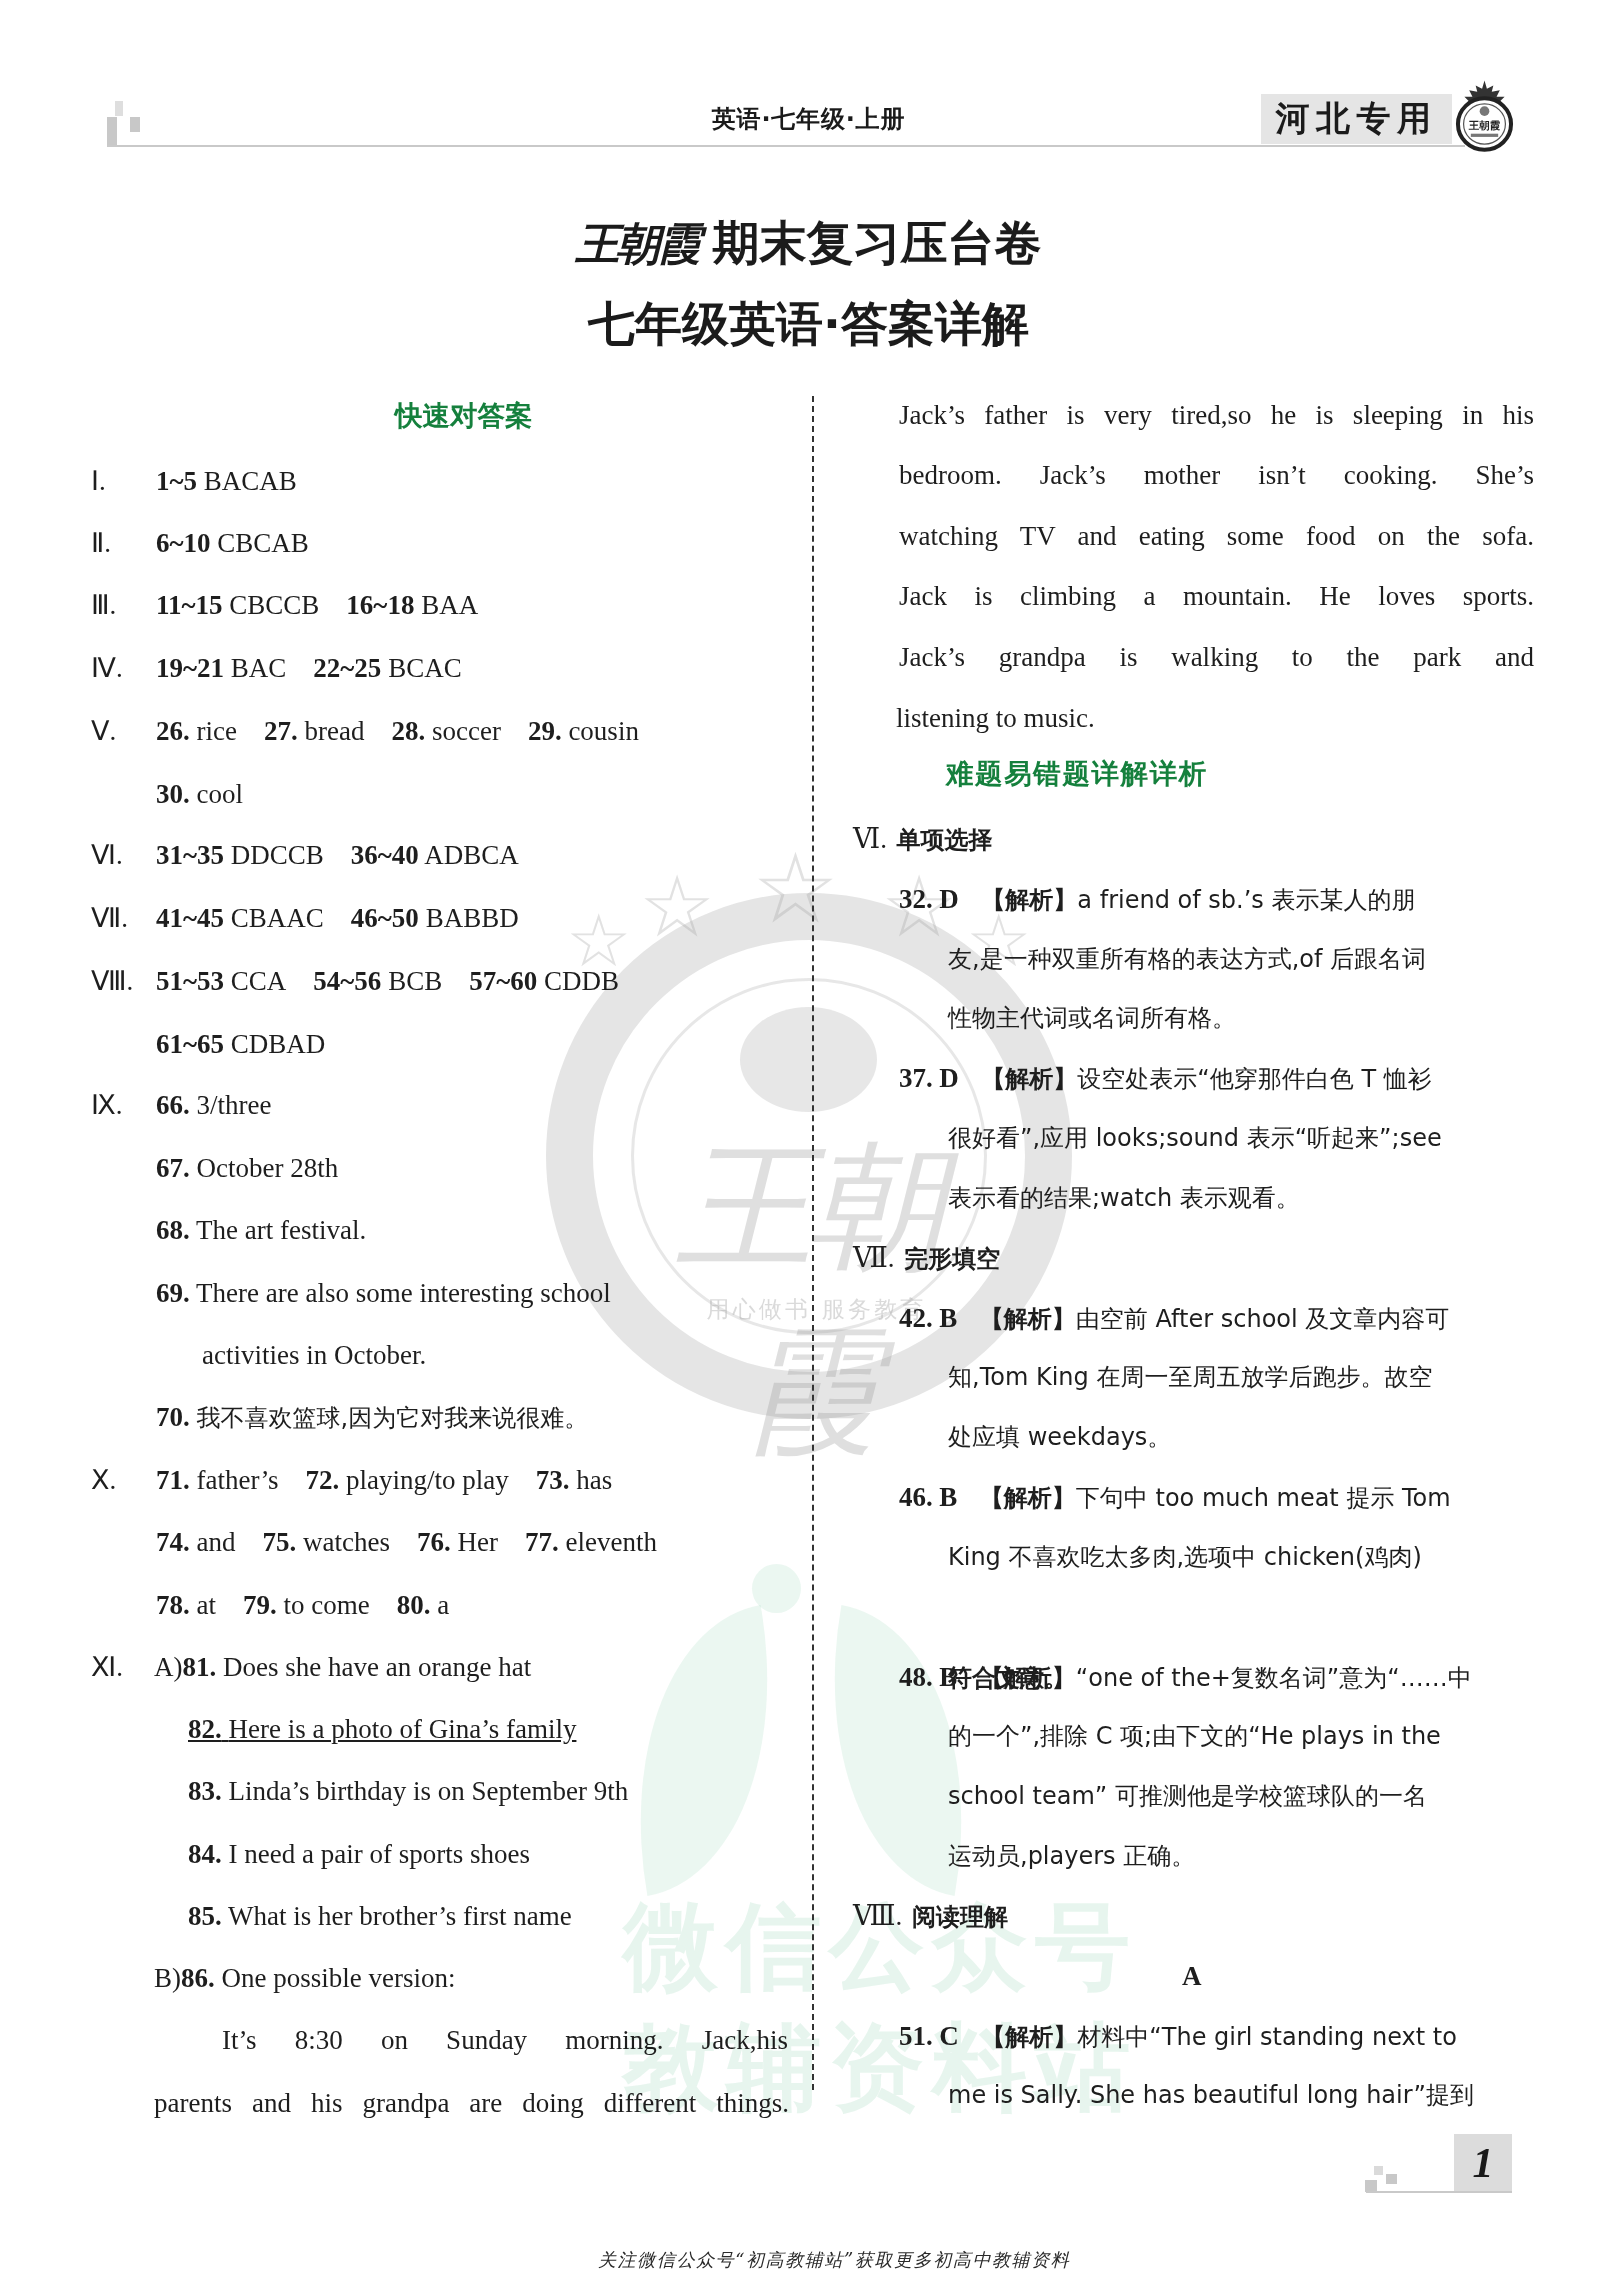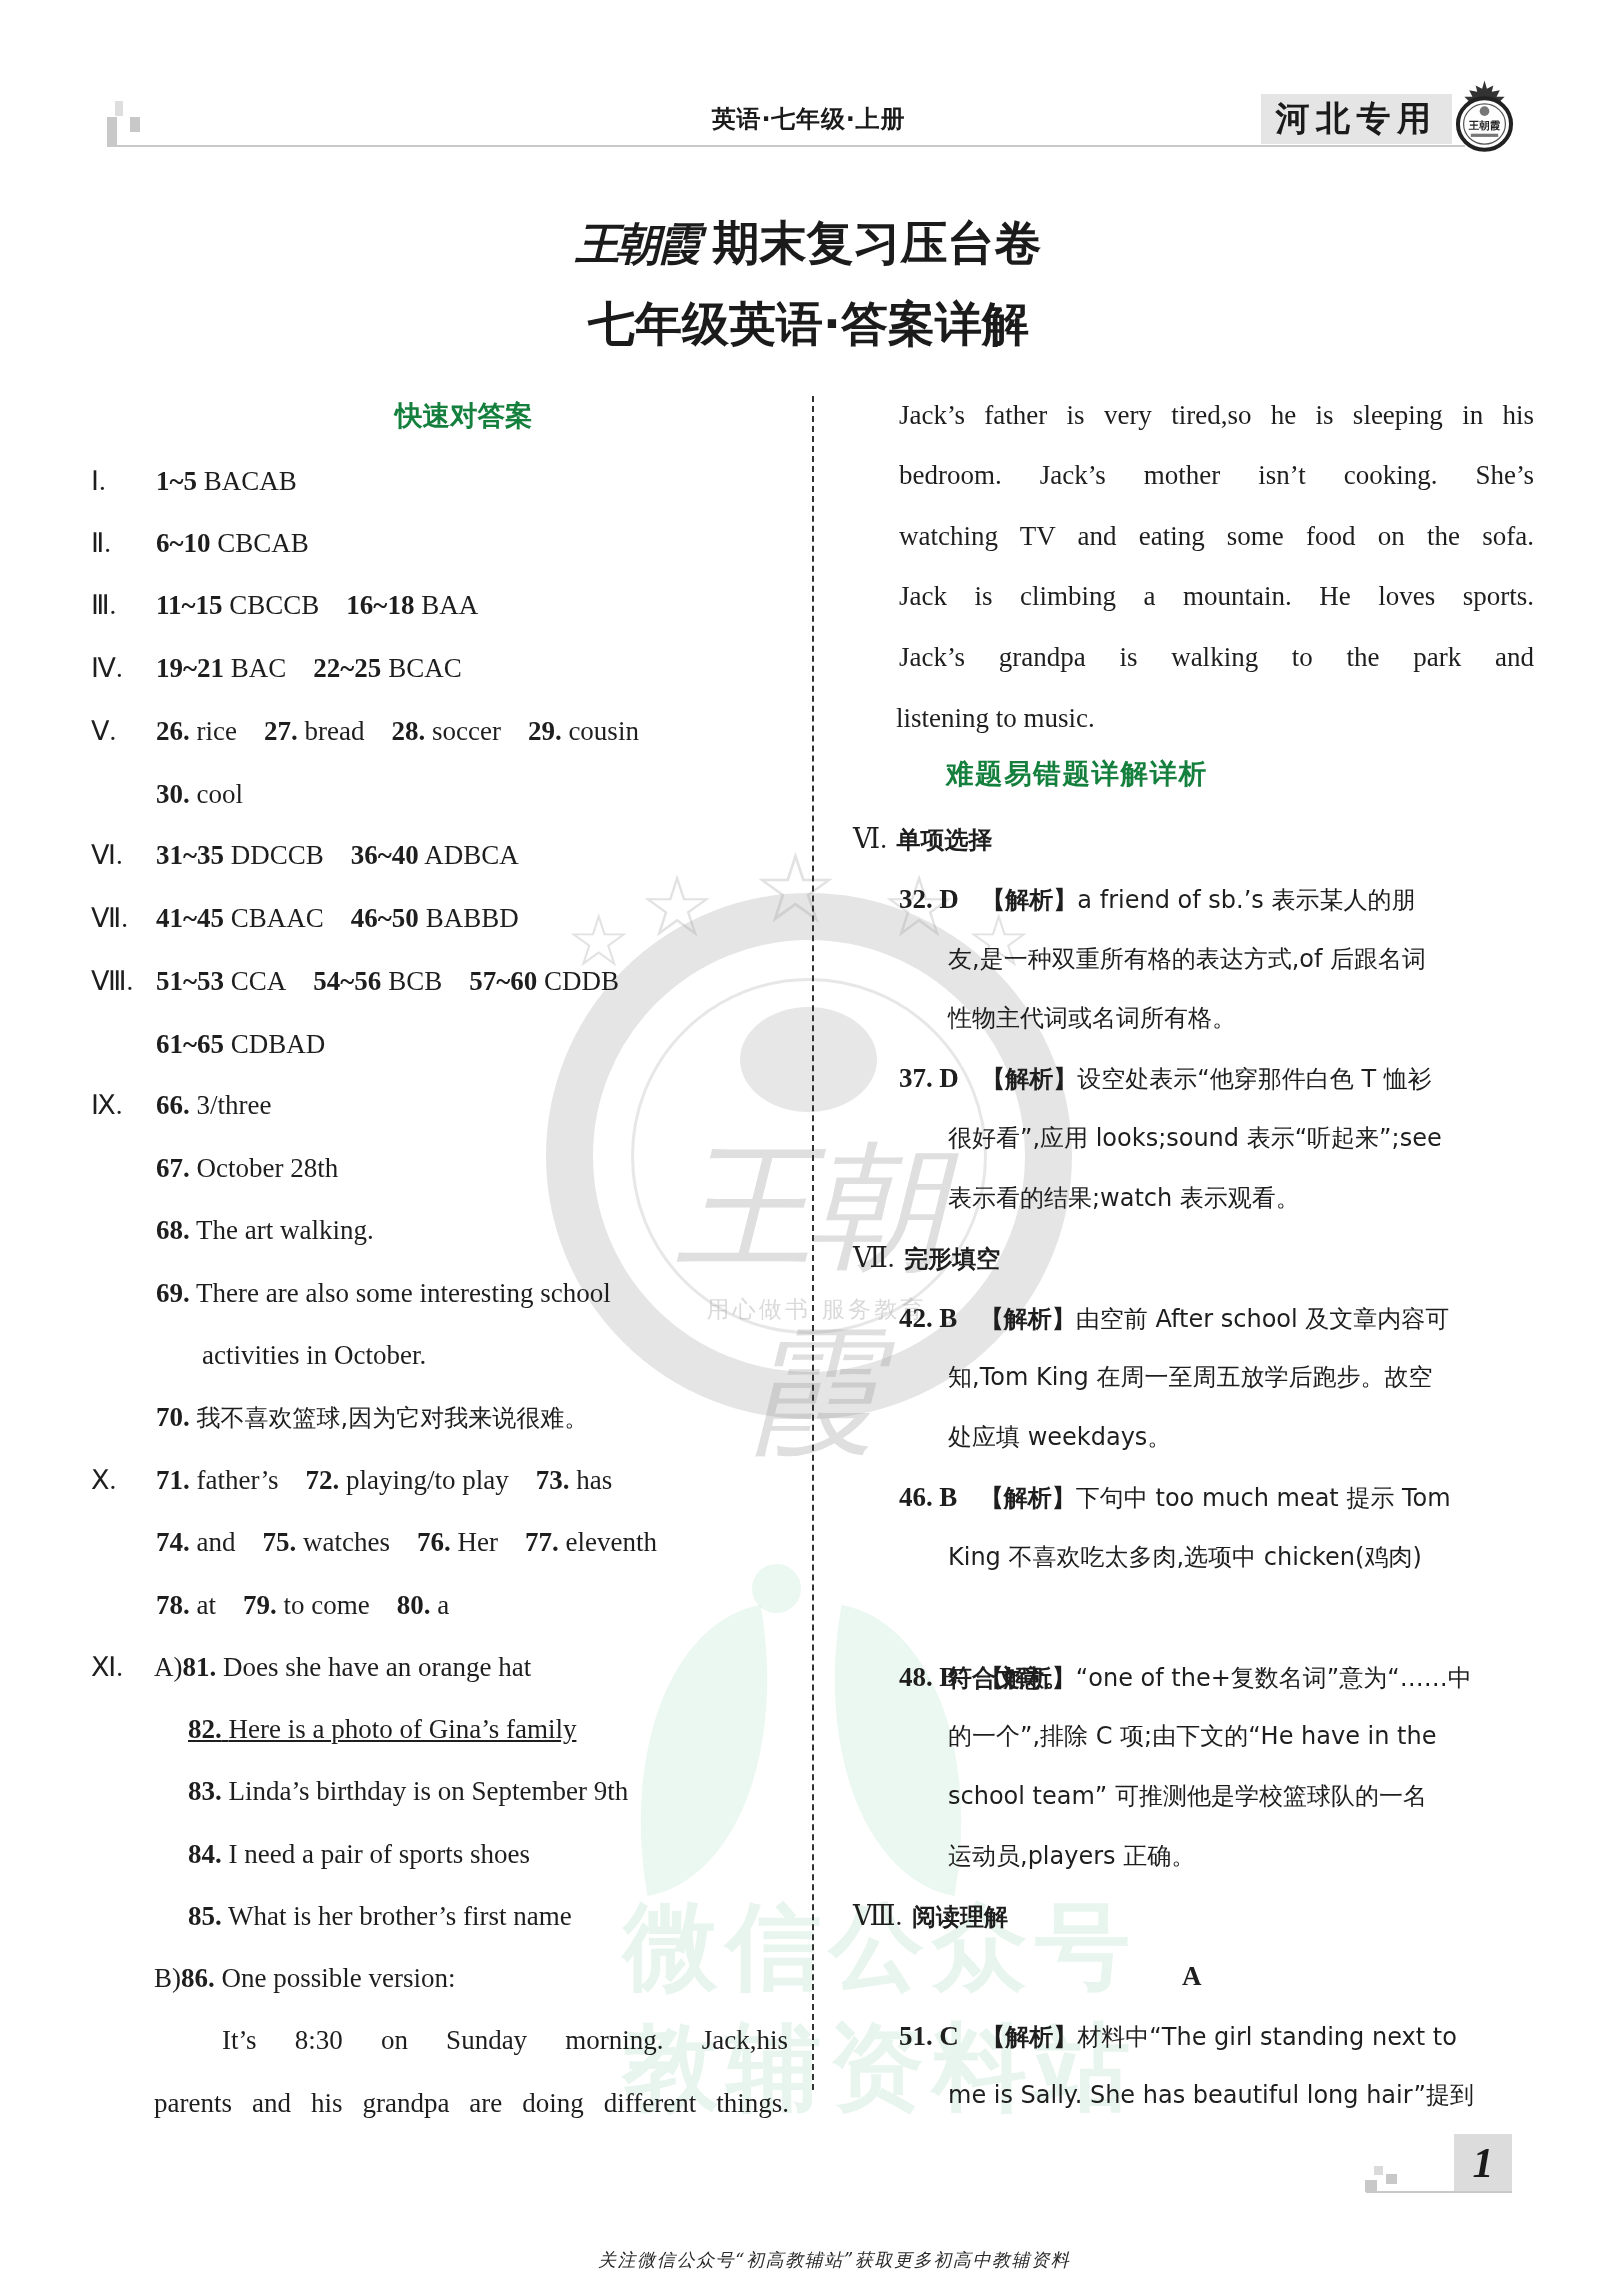--- a/index.html
+++ b/index.html
@@ -100,21 +100,21 @@
       <div class="line" style="left: 91px; top: 589px;"><span class="roman">Ⅲ.</span><b>11~15</b> <span>CBCCB</span>&nbsp;&nbsp;&nbsp;&nbsp;<b>16~18</b> <span>BAA</span></div>
       <div class="line" style="left: 91px; top: 652px;"><span class="roman">Ⅳ.</span><b>19~21</b> <span>BAC</span>&nbsp;&nbsp;&nbsp;&nbsp;<b>22~25</b> <span>BCAC</span></div>
       <div class="line" style="left: 91px; top: 715px;"><span class="roman">Ⅴ.</span><b>26.</b> <span>rice</span>&nbsp;&nbsp;&nbsp;&nbsp;<b>27.</b> <span>bread</span>&nbsp;&nbsp;&nbsp;&nbsp;<b>28.</b> <span>soccer</span>&nbsp;&nbsp;&nbsp;&nbsp;<b>29.</b> <span>cousin</span></div>
       <div class="line" style="left: 91px; top: 778px;"><span class="roman"></span><b>30.</b> <span>cool</span></div>
       <div class="line" style="left: 91px; top: 839px;"><span class="roman">Ⅵ.</span><b>31~35</b> <span>DDCCB</span>&nbsp;&nbsp;&nbsp;&nbsp;<b>36~40</b> <span>ADBCA</span></div>
       <div class="line" style="left: 91px; top: 902px;"><span class="roman">Ⅶ.</span><b>41~45</b> <span>CBAAC</span>&nbsp;&nbsp;&nbsp;&nbsp;<b>46~50</b> <span>BABBD</span></div>
       <div class="line" style="left: 91px; top: 965px;"><span class="roman">Ⅷ.</span><b>51~53</b> <span>CCA</span>&nbsp;&nbsp;&nbsp;&nbsp;<b>54~56</b> <span>BCB</span>&nbsp;&nbsp;&nbsp;&nbsp;<b>57~60</b> <span>CDDB</span></div>
       <div class="line" style="left: 91px; top: 1028px;"><span class="roman"></span><b>61~65</b> <span>CDBAD</span></div>
       <div class="line" style="left: 91px; top: 1089px;"><span class="roman">Ⅸ.</span><b>66.</b> <span>3/three</span></div>
       <div class="line" style="left: 91px; top: 1152px;"><span class="roman"></span><b>67.</b> <span>October 28th</span></div>
-      <div class="line" style="left: 91px; top: 1214px;"><span class="roman"></span><b>68.</b> <span>The art walking.</span></div>
+      <div class="line" style="left: 91px; top: 1214px;"><span class="roman"></span><b>68.</b> <span>The art festival.</span></div>
       <div class="line" style="left: 91px; top: 1277px;"><span class="roman"></span><b>69.</b> <span>There are also some interesting school</span></div>
       <div class="line" style="left: 202px; top: 1339px;"><span>activities in October.</span></div>
       <div class="line" style="left: 91px; top: 1401px;"><span class="roman"></span><b>70.</b> <span class="cn">我不喜欢篮球,因为它对我来说很难。</span></div>
       <div class="line" style="left: 91px; top: 1464px;"><span class="roman">Ⅹ.</span><b>71.</b> <span>father’s</span>&nbsp;&nbsp;&nbsp;&nbsp;<b>72.</b> <span>playing/to play</span>&nbsp;&nbsp;&nbsp;&nbsp;<b>73.</b> <span>has</span></div>
       <div class="line" style="left: 91px; top: 1526px;"><span class="roman"></span><b>74.</b> <span>and</span>&nbsp;&nbsp;&nbsp;&nbsp;<b>75.</b> <span>watches</span>&nbsp;&nbsp;&nbsp;&nbsp;<b>76.</b> <span>Her</span>&nbsp;&nbsp;&nbsp;&nbsp;<b>77.</b> <span>eleventh</span></div>
       <div class="line" style="left: 91px; top: 1589px;"><span class="roman"></span><b>78.</b> <span>at</span>&nbsp;&nbsp;&nbsp;&nbsp;<b>79.</b> <span>to come</span>&nbsp;&nbsp;&nbsp;&nbsp;<b>80.</b> <span>a</span></div>
     </div>
 
   <div class="line" style="left:91px;top:1651px;">
     <span class="roman" style="width:63px">Ⅺ.</span><span>A)</span><b>81.</b> <span>Does she have an orange hat</span>
@@ -157,21 +157,21 @@
       <div class="line cn" style="top: 1122px; left: 948px;">很好看”,应用 looks;sound 表示“听起来”;see</div>
       <div class="line cn" style="top: 1182px; left: 948px;">表示看的结果;watch 表示观看。</div>
       <div class="line" style="left: 853px; top: 1242px;"><span style="margin-right: 9.7px;">Ⅶ.</span><span class="tag">完形填空</span></div>
       <div class="line" style="top: 1302px; left: 899px; width: 635px;"><b>42.</b><b style="margin-left: 6.5px; margin-right: 22.6px;">B</b><span class="tag">【解析】</span><span class="cn">由空前 After school 及文章内容可</span></div>
       <div class="line cn" style="top: 1361px; left: 948px;">知,Tom King 在周一至周五放学后跑步。故空</div>
       <div class="line cn" style="top: 1421px; left: 948px;">处应填 weekdays。</div>
       <div class="line" style="top: 1481px; left: 899px; width: 635px;"><b>46.</b><b style="margin-left: 6.5px; margin-right: 22.6px;">B</b><span class="tag">【解析】</span><span class="cn">下句中 too much meat 提示 Tom</span></div>
       <div class="line cn" style="top: 1541px; left: 948px;">King 不喜欢吃太多肉,选项中 chicken(鸡肉)</div>
       <div class="line cn" style="top: 1662px; left: 948px; font-weight: bold;">符合文意。</div>
       <div class="line" style="top: 1661px; left: 899px; width: 635px;"><b>48.</b><b style="margin-left: 6.5px; margin-right: 22.6px;">B</b><span class="tag">【解析】</span><span class="cn">“one of the+复数名词”意为“……中</span></div>
-      <div class="line cn" style="top: 1720px; left: 948px;">的一个”,排除 C 项;由下文的“He have in the</div>
+      <div class="line cn" style="top: 1720px; left: 948px;">的一个”,排除 C 项;由下文的“He plays in the</div>
       <div class="line cn" style="top: 1780px; left: 948px;">school team” 可推测他是学校篮球队的一名</div>
       <div class="line cn" style="top: 1840px; left: 948px;">运动员,players 正确。</div>
       <div class="line" style="left: 853px; top: 1900px;"><span style="margin-right: 9.7px;">Ⅷ.</span><span class="tag">阅读理解</span></div>
       <div class="line" style="left: 1182px; top: 1960px; font-weight: bold;">A</div>
       <div class="line" style="top: 2020px; left: 899px; width: 635px;"><b>51.</b><b style="margin-left: 6.5px; margin-right: 22.6px;">C</b><span class="tag">【解析】</span><span class="cn">材料中“The girl standing next to</span></div>
       <div class="line cn" style="top: 2079px; left: 948px;">me is Sally. She has beautiful long hair”提到</div>
     </div>
 </div>
 
 <div>

